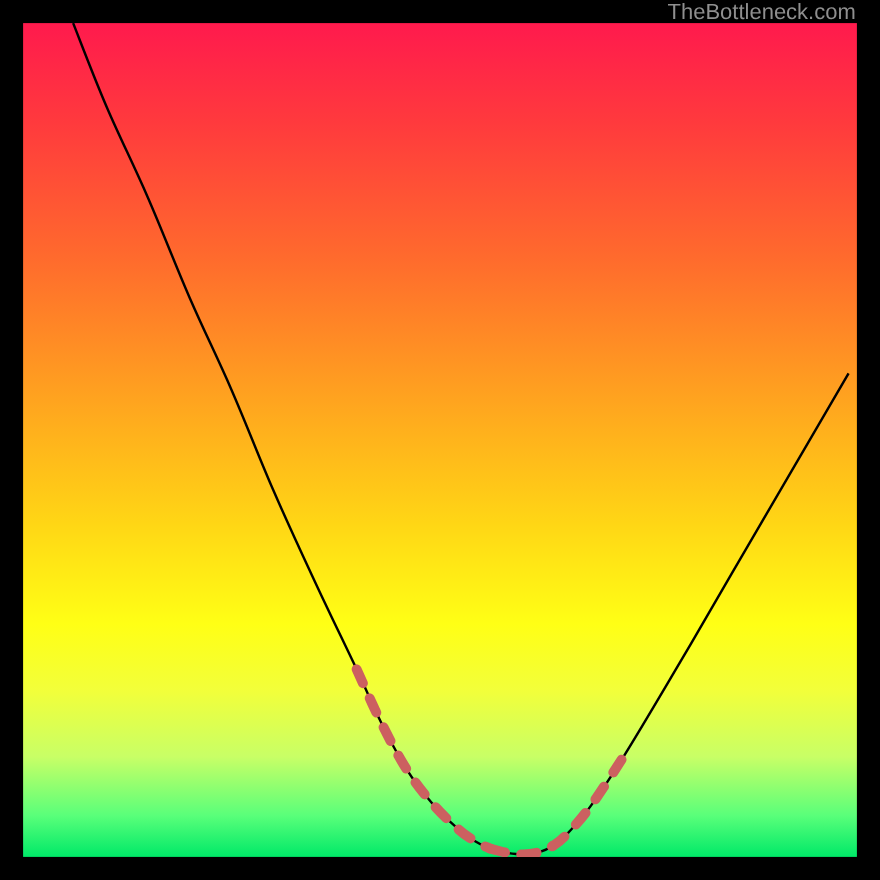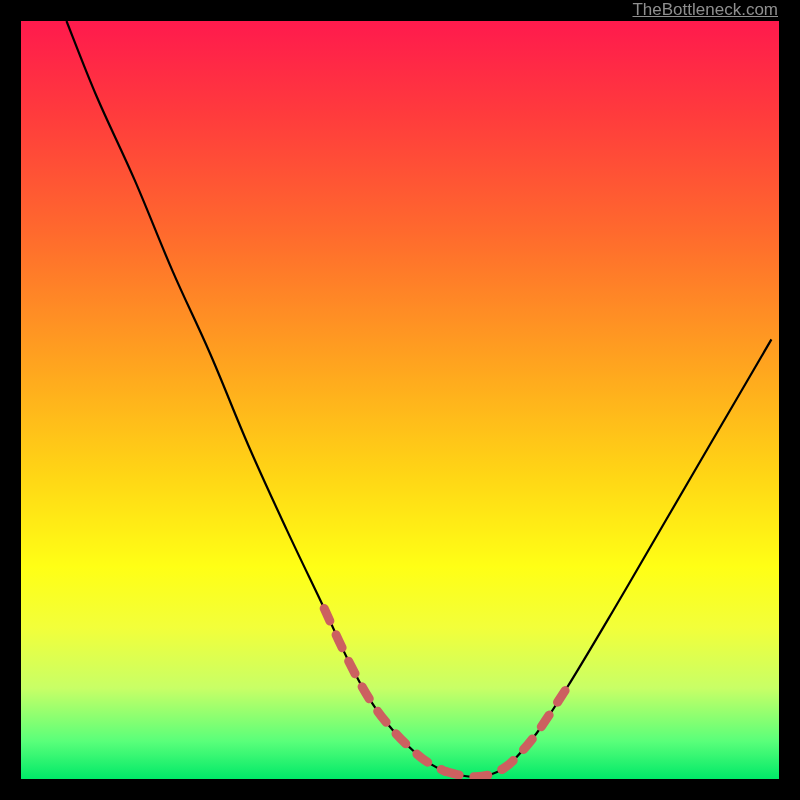--- a/index.html
+++ b/index.html
@@ -44,25 +44,24 @@
     left: 0;
     top: 0;
     width: 758px;
     height: 758px;
   }
   .watermark {
     position: absolute;
     top: 0px;
     right: 22px;
     color: #8f8f8f;
-    font-size: 17px;
+    font-size: 20px;
     font-weight: 400;
     letter-spacing: 0px;
     user-select: none;
-    text-decoration: underline;
   }
 </style>
 </head>
 <body>
 
 <div class="watermark">TheBottleneck.com</div>
 
 <div class="frame">
   <div class="plot"></div>
   <svg class="curve" viewBox="0 0 758 758" preserveAspectRatio="none">

